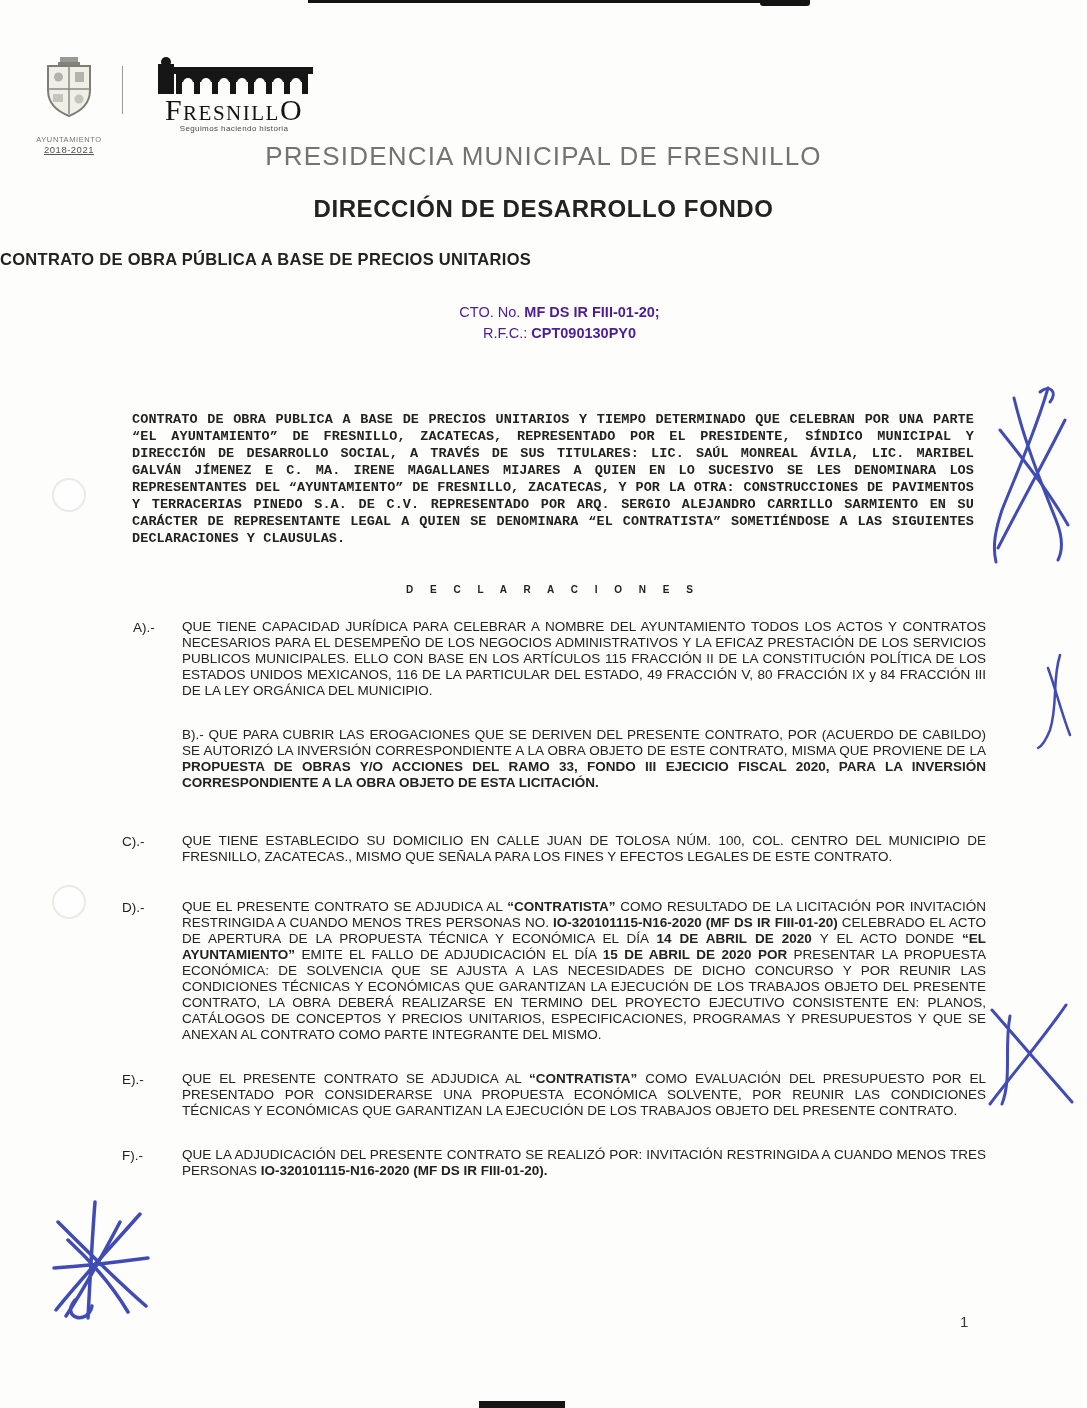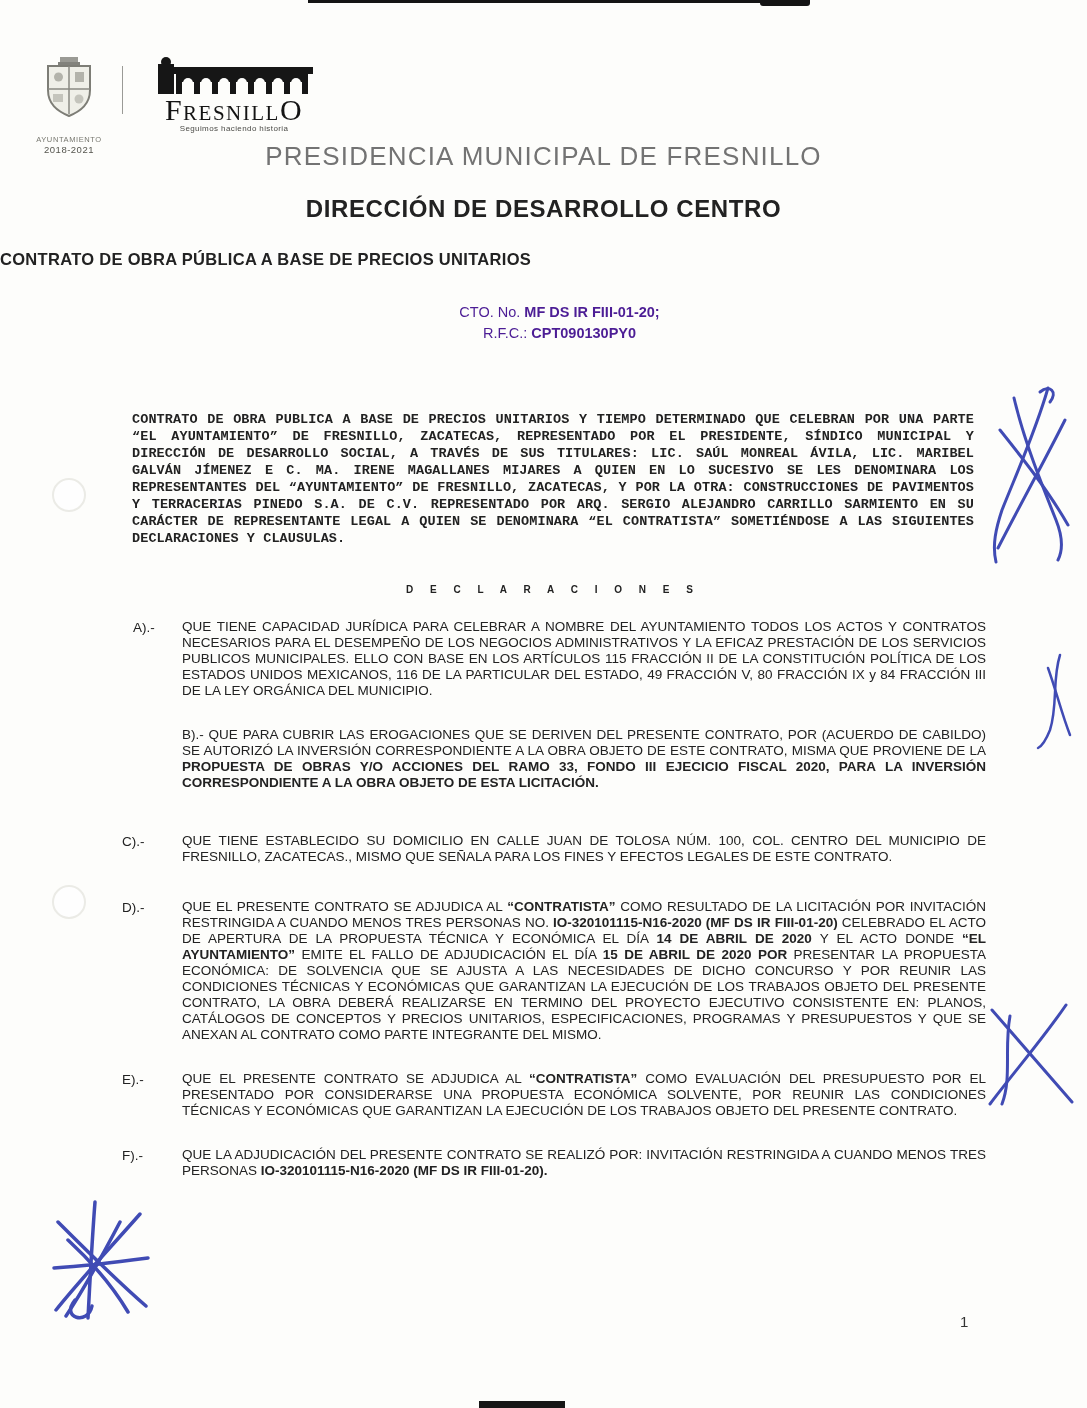--- a/index.html
+++ b/index.html
@@ -19,21 +19,21 @@
   .artifact-top-blob{position:absolute;top:0;left:760px;width:50px;height:6px;background:#141414;border-radius:0 0 3px 3px;}
   .artifact-bottom{position:absolute;bottom:0;left:479px;width:86px;height:7px;background:#161616;}
   .hole{position:absolute;left:52px;width:30px;height:30px;border-radius:50%;
         border:2px solid #ebebe6;background:rgba(255,255,255,.65);}
   .hole-1{top:478px;}
   .hole-2{top:885px;}
 
   
   .crest{position:absolute;left:31px;top:56px;width:76px;text-align:center;}
   .crest-caption1{font-size:7.5px;letter-spacing:.6px;color:#77776f;margin-top:13px;}
-  .crest-caption2{font-size:9.5px;color:#55554e;letter-spacing:.5px;}
+  .crest-caption2{font-size:9.5px;color:#55554e;letter-spacing:.5px;text-decoration:underline;}
   .logo-divider{position:absolute;left:122px;top:66px;width:1px;height:48px;background:#9a9a96;}
   .fresnillo{position:absolute;left:146px;top:54px;width:176px;text-align:center;}
   .fresnillo-word{font-family:"Liberation Serif", serif;font-size:30px;font-variant:small-caps;
                   letter-spacing:1.5px;color:#141414;line-height:30px;margin-top:-3px;}
   .fresnillo-tagline{font-size:8px;color:#4a4a46;letter-spacing:.4px;margin-top:-1px;}
 
   .doc-title{position:absolute;top:141px;left:0;width:100%;text-align:center;
              font-size:26px;font-weight:400;letter-spacing:1.2px;color:#737373;}
   .doc-subtitle{position:absolute;top:195px;left:0;width:100%;text-align:center;
                 font-size:24px;font-weight:700;letter-spacing:.6px;color:#222;}
@@ -121,21 +121,21 @@
         <circle cx="107" cy="29" r="5"></circle>
         <circle cx="125" cy="29" r="5"></circle>
         <circle cx="143" cy="29" r="5"></circle>
       </g>
     </svg>
     <div class="fresnillo-word">FresnillO</div>
     <div class="fresnillo-tagline">Seguimos haciendo historia</div>
   </div>
 
   <div class="doc-title">PRESIDENCIA MUNICIPAL DE FRESNILLO</div>
-  <div class="doc-subtitle">DIRECCIÓN DE DESARROLLO CENTRO</div>
+  <div class="doc-subtitle">DIRECCIÓN DE DESARROLLO FONDO</div>
   <div class="doc-contract-title">CONTRATO DE OBRA PÚBLICA A BASE DE PRECIOS UNITARIOS</div>
 
   <div class="refs">
     <div><span>CTO. No. </span><span class="b">MF DS IR FIII-01-20;</span></div>
     <div><span>R.F.C.: </span><span class="b">CPT090130PY0</span></div>
   </div>
 
   <div class="doc-body">
     <p class="intro"><span class="b">CONTRATO DE OBRA PUBLICA A BASE DE PRECIOS UNITARIOS Y TIEMPO DETERMINADO QUE CELEBRAN POR UNA PARTE “EL AYUNTAMIENTO” DE FRESNILLO, ZACATECAS, REPRESENTADO POR EL PRESIDENTE, SÍNDICO MUNICIPAL Y DIRECCIÓN DE DESARROLLO SOCIAL, A TRAVÉS DE SUS TITULARES: LIC. SAÚL MONREAL ÁVILA,  LIC. MARIBEL GALVÁN JÍMENEZ E C. MA. IRENE MAGALLANES MIJARES A QUIEN EN LO SUCESIVO SE LES DENOMINARA LOS REPRESENTANTES DEL “AYUNTAMIENTO” DE FRESNILLO, ZACATECAS, Y POR LA OTRA: CONSTRUCCIONES DE PAVIMENTOS Y TERRACERIAS PINEDO S.A. DE C.V. REPRESENTADO POR    ARQ. SERGIO ALEJANDRO CARRILLO SARMIENTO   EN SU CARÁCTER DE REPRESENTANTE LEGAL A QUIEN SE DENOMINARA “EL CONTRATISTA” SOMETIÉNDOSE A LAS   SIGUIENTES DECLARACIONES Y CLAUSULAS.</span></p>
 

